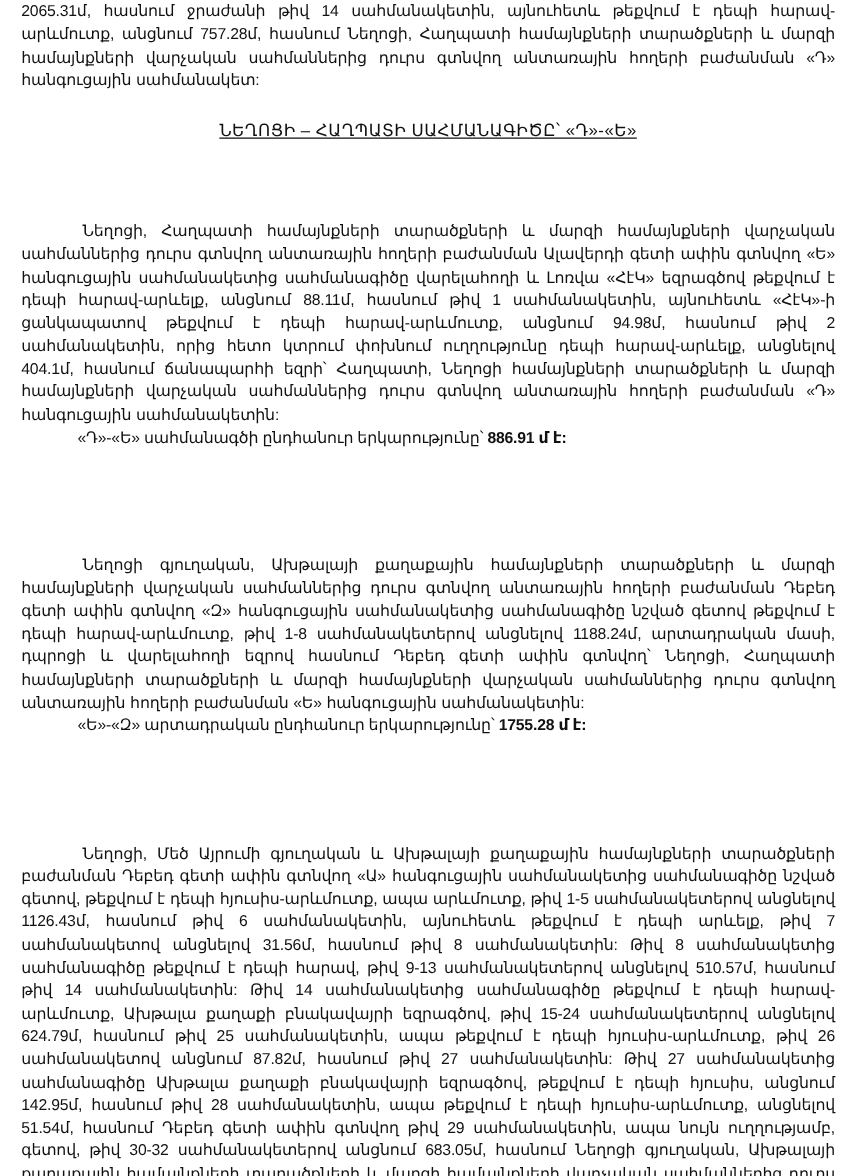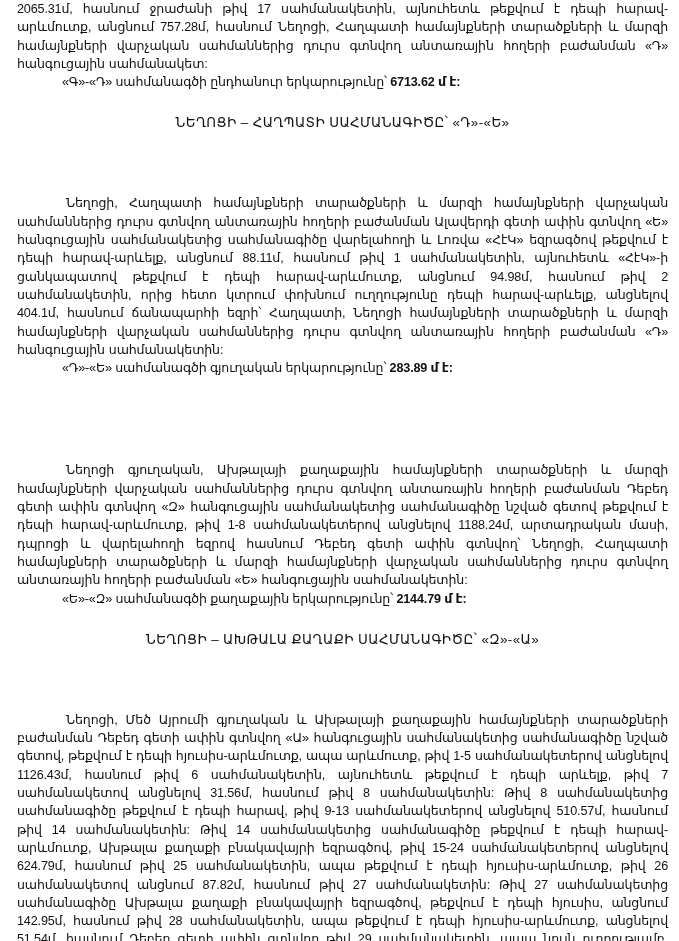--- a/index.html
+++ b/index.html
@@ -44,63 +44,59 @@
     .summary .value {
       font-weight: bold;
     }
     .heading {
       font-size: 13.4px;
       line-height: 19px;
       font-weight: normal;
       text-align: center;
       margin: 0;
       letter-spacing: 0.4px;
+      text-decoration: underline;
     }
     .gap-lg { height: 22px; }
     .gap-md { height: 18px; }
     .heading-block { padding: 0 4px; }
   </style>
 </head>
 <body>
 
 <div class="page">
 
-  <p class="para">2065.31մ, հասնում ջրաժանի թիվ 17 սահմանակետին, այնուհետև թեքվում է դեպի հարավ-արևմուտք, անցնում 757.28մ, հասնում Նեղոցի, Հաղպատի համայնքների տարածքների և մարզի համայնքների վարչական սահմաններից դուրս գտնվող անտառային հողերի բաժանման «Դ» հանգուցային սահմանակետ:</p>
-  <p class="summary">
-    <span>«Գ»-«Դ» սահմանագծի ընդհանուր երկարությունը՝</span>
-    <span class="value">6713.62 մ է:</span>
-  </p>
+  <p class="para">2065.31մ, հասնում ջրաժանի թիվ 14 սահմանակետին, այնուհետև թեքվում է դեպի հարավ-արևմուտք, անցնում 757.28մ, հասնում Նեղոցի, Հաղպատի համայնքների տարածքների և մարզի համայնքների վարչական սահմաններից դուրս գտնվող անտառային հողերի բաժանման «Դ» հանգուցային սահմանակետ:</p>
 
   <div class="gap-lg"></div>
 
   <section>
     <h2 class="heading">ՆԵՂՈՑԻ – ՀԱՂՊԱՏԻ ՍԱՀՄԱՆԱԳԻԾԸ՝ «Դ»-«Ե»</h2>
     <div class="gap-md"></div>
     <p class="para indent">Նեղոցի, Հաղպատի համայնքների տարածքների և մարզի համայնքների վարչական սահմաններից դուրս գտնվող անտառային հողերի բաժանման Ալավերդի գետի ափին գտնվող «Ե» հանգուցային սահմանակետից սահմանագիծը վարելահողի և Լոռվա «ՀէԿ» եզրագծով թեքվում է դեպի հարավ-արևելք, անցնում 88.11մ, հասնում թիվ 1 սահմանակետին, այնուհետև «ՀէԿ»-ի ցանկապատով թեքվում է դեպի հարավ-արևմուտք, անցնում 94.98մ, հասնում թիվ 2 սահմանակետին, որից հետո կտրում փոխնում ուղղությունը դեպի հարավ-արևելք, անցնելով 404.1մ, հասնում ճանապարհի եզրի՝ Հաղպատի, Նեղոցի համայնքների տարածքների և մարզի համայնքների վարչական սահմաններից դուրս գտնվող անտառային հողերի բաժանման «Դ» հանգուցային սահմանակետին:</p>
     <p class="summary">
-      <span>«Դ»-«Ե» սահմանագծի գյուղական երկարությունը՝</span>
-      <span class="value">283.89 մ է:</span>
+      <span>«Դ»-«Ե» սահմանագծի ընդհանուր երկարությունը՝</span>
+      <span class="value">886.91 մ է:</span>
     </p>
   </section>
 
   <div class="gap-lg"></div>
 
   <section>
     <div class="gap-md"></div>
     <p class="para indent">Նեղոցի գյուղական, Ախթալայի քաղաքային համայնքների տարածքների և մարզի համայնքների վարչական սահմաններից դուրս գտնվող անտառային հողերի բաժանման Դեբեդ գետի ափին գտնվող «Զ» հանգուցային սահմանակետից սահմանագիծը նշված գետով թեքվում է դեպի հարավ-արևմուտք, թիվ 1-8 սահմանակետերով անցնելով 1188.24մ, արտադրական մասի, դպրոցի և վարելահողի եզրով հասնում Դեբեդ գետի ափին գտնվող՝ Նեղոցի, Հաղպատի համայնքների տարածքների և մարզի համայնքների վարչական սահմաններից դուրս գտնվող անտառային հողերի բաժանման «Ե» հանգուցային սահմանակետին:</p>
     <p class="summary">
-      <span>«Ե»-«Զ» սահմանագծի քաղաքային երկարությունը՝</span>
-      <span class="value">2144.79 մ է:</span>
+      <span>«Ե»-«Զ» արտադրական ընդհանուր երկարությունը՝</span>
+      <span class="value">1755.28 մ է:</span>
     </p>
   </section>
 
   <div class="gap-lg"></div>
 
   <section>
-    <h2 class="heading">ՆԵՂՈՑԻ – ԱԽԹԱԼԱ ՔԱՂԱՔԻ ՍԱՀՄԱՆԱԳԻԾԸ՝ «Զ»-«Ա»</h2>
     <div class="gap-md"></div>
     <p class="para indent">Նեղոցի, Մեծ Այրումի գյուղական և Ախթալայի քաղաքային համայնքների տարածքների բաժանման Դեբեդ գետի ափին գտնվող «Ա» հանգուցային սահմանակետից սահմանագիծը նշված գետով, թեքվում է դեպի հյուսիս-արևմուտք, ապա արևմուտք, թիվ 1-5 սահմանակետերով անցնելով 1126.43մ, հասնում թիվ 6 սահմանակետին, այնուհետև թեքվում է դեպի արևելք, թիվ 7 սահմանակետով անցնելով 31.56մ, հասնում թիվ 8 սահմանակետին: Թիվ 8 սահմանակետից սահմանագիծը թեքվում է դեպի հարավ, թիվ 9-13 սահմանակետերով անցնելով 510.57մ, հասնում թիվ 14 սահմանակետին: Թիվ 14 սահմանակետից սահմանագիծը թեքվում է դեպի հարավ-արևմուտք, Ախթալա քաղաքի բնակավայրի եզրագծով, թիվ 15-24 սահմանակետերով անցնելով 624.79մ, հասնում թիվ 25 սահմանակետին, ապա թեքվում է դեպի հյուսիս-արևմուտք, թիվ 26 սահմանակետով անցնում 87.82մ, հասնում թիվ 27 սահմանակետին: Թիվ 27 սահմանակետից սահմանագիծը Ախթալա քաղաքի բնակավայրի եզրագծով, թեքվում է դեպի հյուսիս, անցնում 142.95մ, հասնում թիվ 28 սահմանակետին, ապա թեքվում է դեպի հյուսիս-արևմուտք, անցնելով 51.54մ, հասնում Դեբեդ գետի ափին գտնվող թիվ 29 սահմանակետին, ապա նույն ուղղությամբ, գետով, թիվ 30-32 սահմանակետերով անցնում 683.05մ, հասնում Նեղոցի գյուղական, Ախթալայի քաղաքային համայնքների տարածքների և մարզի համայնքների վարչական սահմաններից դուրս գտնվող անտառային հողերի բաժանման Դեբեդ գետի ափին գտնվող «Զ» հանգուցային սահմանակետին:</p>
     <p class="summary">
       <span>«Զ»-«Ա» սահմանագծի ընդհանուր երկարությունը՝</span>
       <span class="value">3259.61 մ է:</span>
     </p>
   </section>
 
 </div>
 

